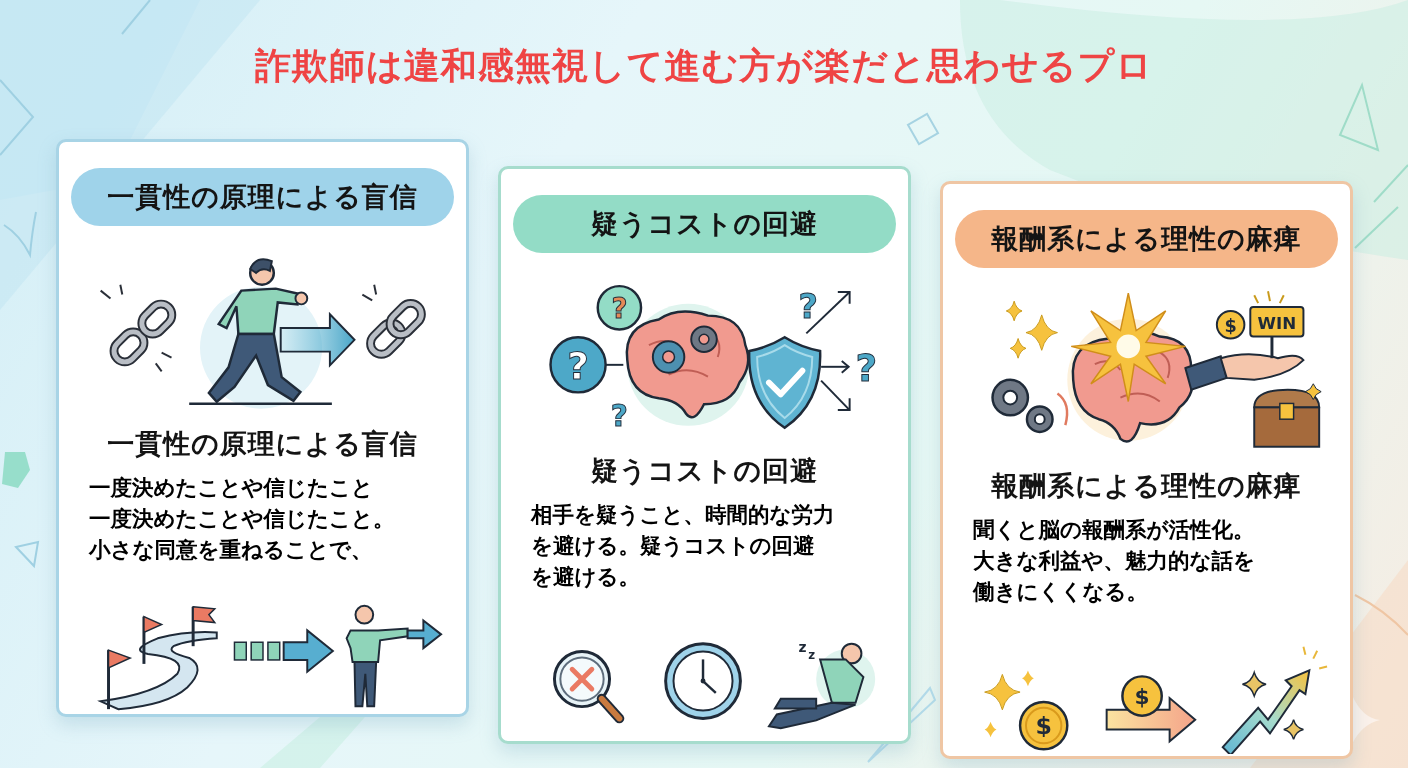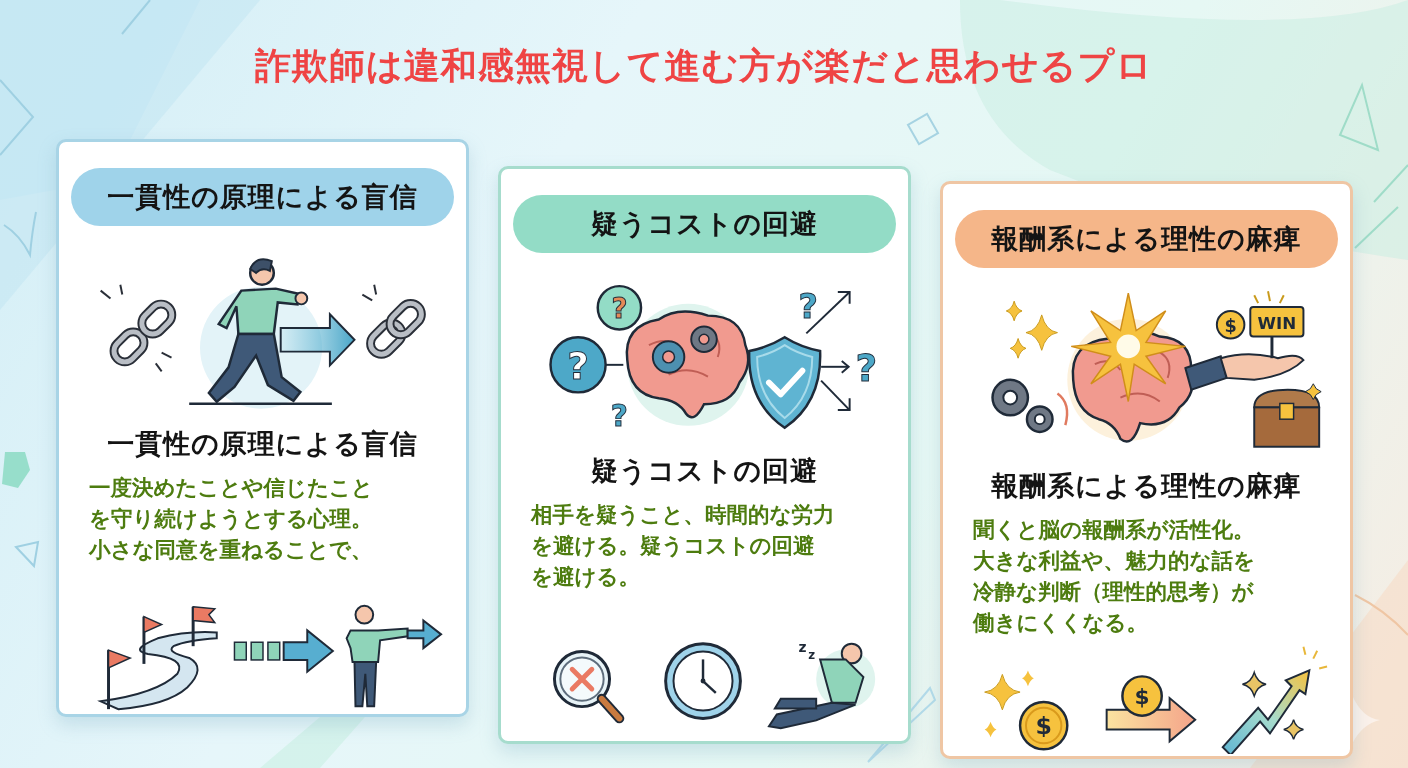--- a/index.html
+++ b/index.html
@@ -43,21 +43,21 @@
   .illus { position: absolute; left: 20px; right: 20px; top: 96px; height: 180px; }
   .illus svg { width: 100%; height: 100%; display: block; }
 
   .subhead {
     position: absolute; left: 0; right: 0; top: 284px;
     text-align: center; font-size: 27px; font-weight: bold; color: #141414;
     letter-spacing: 1px;
   }
   .desc {
     position: absolute; left: 30px; right: 22px; top: 330px;
-    font-size: 21.5px; font-weight: bold; line-height: 31px; color: #4d7c0f;
+    font-size: 21.5px; font-weight: bold; line-height: 31px; color: #000000;
   }
   .desc .line { display: block; white-space: nowrap; }
 
   .bottom-illus { position: absolute; left: 20px; right: 20px; top: 460px; height: 110px; }
   .bottom-illus svg { width: 100%; height: 100%; display: block; }
 </style>
 </head>
 <body>
 
 <div class="bg-layer">
@@ -130,21 +130,21 @@
         <g stroke="#2a2f38" stroke-width="2">
             <line x1="288" y1="56" x2="298" y2="62"></line>
             <line x1="300" y1="46" x2="302" y2="56"></line>
           </g>
       </g>
     </svg>
   </div>
   <h2 class="subhead">一貫性の原理による盲信</h2>
   <p class="desc">
     <span class="line">一度決めたことや信じたこと</span>
-    <span class="line">を守り続けようとする心理。</span>
+    <span class="line">一度決めたことや信じたこと。</span>
     <span class="line">小さな同意を重ねることで、</span>
   </p>
   <div class="bottom-illus">
     <svg viewBox="0 0 373 110">
       <g>
         <path d="M22,100 Q80,92 100,72 Q110,56 70,52 Q50,48 80,36 Q110,28 140,30 L140,36 Q110,38 96,44 Q88,50 112,56 Q130,66 110,86 Q90,104 40,108Z" fill="#d4e6f0" stroke="#1f2a38" stroke-width="2"></path>
         <line x1="30" y1="108" x2="30" y2="48" stroke="#1f2a38" stroke-width="3"></line>
           <path d="M30,48 L52,56 L30,66Z" fill="#ea7a63" stroke="#1f2a38" stroke-width="1.5"></path>
         <line x1="66" y1="62" x2="66" y2="14" stroke="#1f2a38" stroke-width="3"></line>
           <path d="M66,14 L84,22 L66,30Z" fill="#ea7a63" stroke="#1f2a38" stroke-width="1.5"></path>
@@ -286,21 +286,20 @@
         <rect x="296" y="128" width="66" height="40" fill="#a56a3c" stroke="#1f2a38" stroke-width="2"></rect>
         <rect x="322" y="124" width="14" height="16" fill="#f6c23e" stroke="#1f2a38" stroke-width="1.5"></rect>
         <path d="M356,104 Q358,110 364,112 Q358,114 356,120 Q354,114 348,112 Q354,110 356,104Z" fill="#f6c23e" stroke="#1f2a38" stroke-width="1"></path>
       </g>
     </svg>
   </div>
   <h2 class="subhead">報酬系による理性の麻痺</h2>
   <p class="desc">
     <span class="line">聞くと脳の報酬系が活性化。</span>
     <span class="line">大きな利益や、魅力的な話を</span>
-    <span class="line">冷静な判断（理性的思考）が</span>
     <span class="line">働きにくくなる。</span>
   </p>
   <div class="bottom-illus">
     <svg viewBox="0 0 373 110">
       <g>
         <path d="M40,30 Q44,46 58,48 Q44,50 40,66 Q36,50 22,48 Q36,46 40,30Z" fill="#f6c23e" stroke="#c99a1b" stroke-width="1"></path>
         <path d="M66,26 Q68,32 72,34 Q68,36 66,42 Q64,36 60,34 Q64,32 66,26Z" fill="#f6c23e"></path>
         <path d="M28,78 Q30,84 34,86 Q30,88 28,94 Q26,88 22,86 Q26,84 28,78Z" fill="#f6c23e"></path>
         <circle cx="82" cy="82" r="24" fill="#f6c23e" stroke="#1f2a38" stroke-width="2.5"></circle>
         <circle cx="82" cy="82" r="18" fill="none" stroke="#d99a1c" stroke-width="2"></circle>

